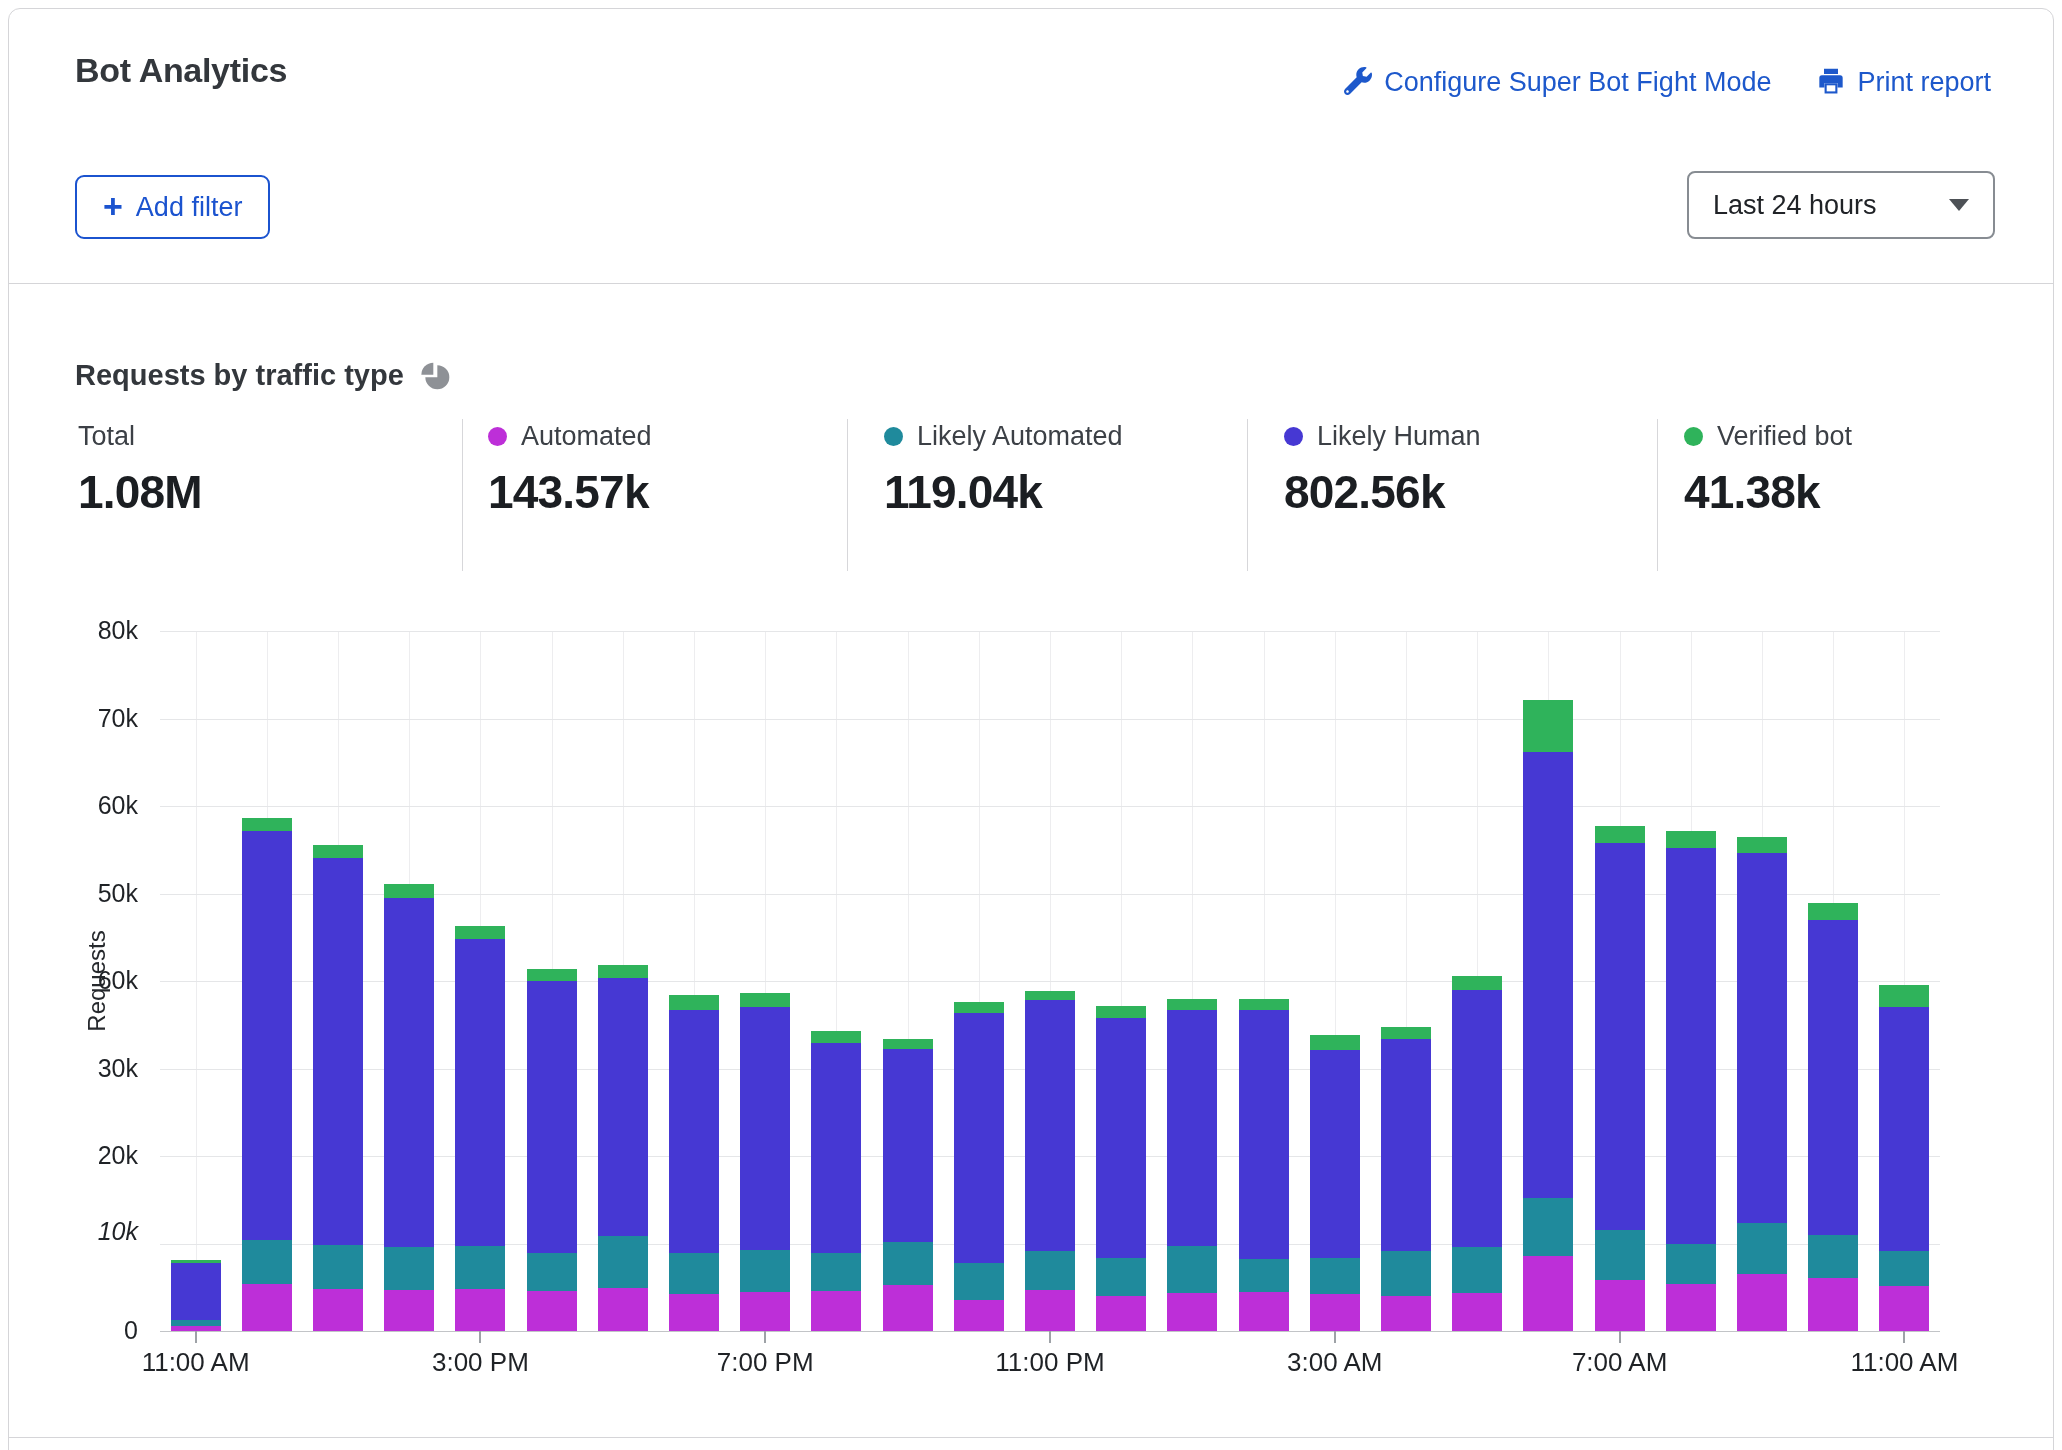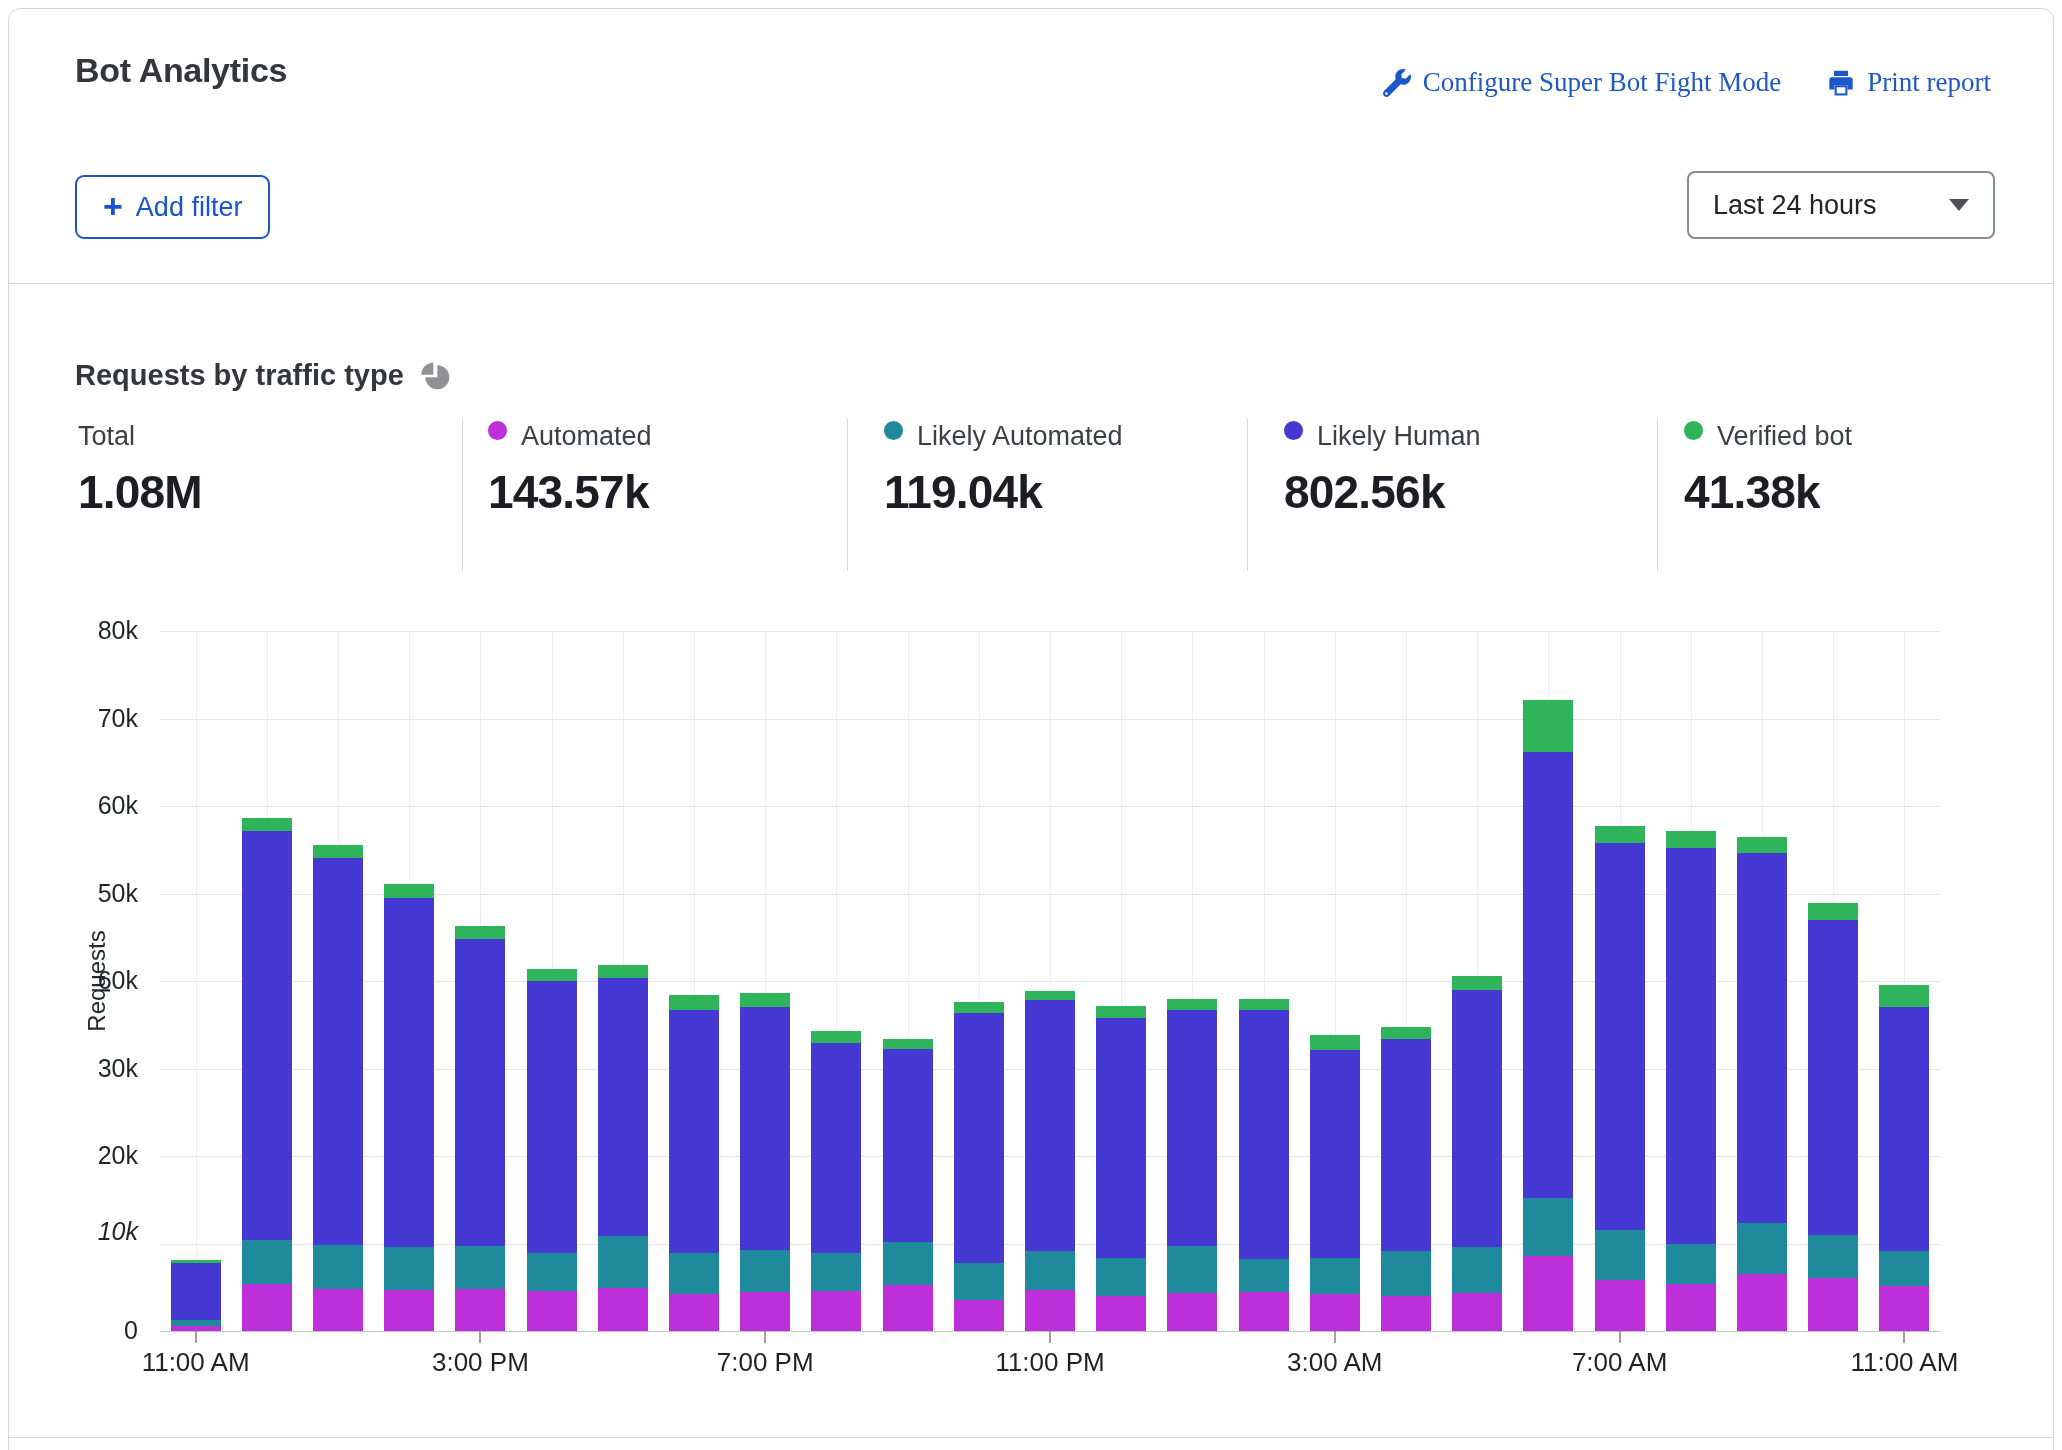--- a/index.html
+++ b/index.html
@@ -7,43 +7,43 @@
     font-family:"Liberation Sans", sans-serif; position:relative; }
 
   .card { position:absolute; left:8px; top:8px; width:2046px; height:1600px;
     background:#fff; border:1px solid #d5d5d8; border-radius:12px 12px 0 0; }
 
   
   .page-title { position:absolute; left:66px; top:42px; font-size:34px;
     font-weight:700; color:#33373c; letter-spacing:-0.3px; }
   .hdr-links { position:absolute; top:58px; right:62px; display:flex;
     gap:46px; align-items:center; }
-  .lnk { display:flex; align-items:center; gap:12px; color:#1d58cb;
-    font-size:27px; text-decoration:none; cursor:pointer;font-family:Liberation Serif, serif; }
+  .lnk { display:flex; align-items:flex-start; gap:12px; color:#1d58cb;
+    font-size:27px; text-decoration:none; cursor:pointer; }
   .lnk svg { display:block; }
   .add-filter { position:absolute; left:66px; top:166px; height:64px;
     display:flex; align-items:center; gap:13px; padding:0 26px;
     background:#fff; border:2px solid #1b53cf; border-radius:9px;
     color:#1b53cf; font-size:27px; font-family:inherit; cursor:pointer; }
   .plus { font-size:34px; font-weight:600; line-height:1; margin-top:-3px; }
   .select { position:absolute; top:162px; right:58px; width:308px; height:68px;
     border:2px solid #878c92; border-radius:8px; display:flex;
     align-items:center; justify-content:space-between; padding:0 24px;
     font-size:27px; color:#202327; cursor:pointer; background:#fff; }
   .caret { width:0; height:0; border-left:10px solid transparent;
     border-right:10px solid transparent; border-top:12px solid #4d5156; }
   .hdr-divider { position:absolute; left:0; top:274px; width:100%; height:1px;
     background:#d5d5d8; }
 
   
   .section-row { position:absolute; left:66px; top:350px; display:flex;
     align-items:center; gap:16px; }
   .section-title { font-size:29px; font-weight:700; color:#33373c; }
   .stat { position:absolute; top:412px; }
-  .stat-label-row { display:flex; gap:14px;
+  .stat-label-row { display:flex; align-items:center; gap:14px;
     font-size:27px; color:#3c4046; }
   .dot { width:19px; height:19px; border-radius:50%; flex:0 0 auto; }
   .stat-value { margin-top:13px; font-size:46px; font-weight:700;
     color:#1b1e22; letter-spacing:-0.8px; }
   .stat-div { position:absolute; top:410px; width:1px; height:152px;
     background:#d7d7da; }
 
   
   #plot { position:absolute; left:151px; top:622px; width:1780px; height:700px; }
   .gl-h { position:absolute; left:0; width:100%; height:1px; background:#e5e6e8; }

